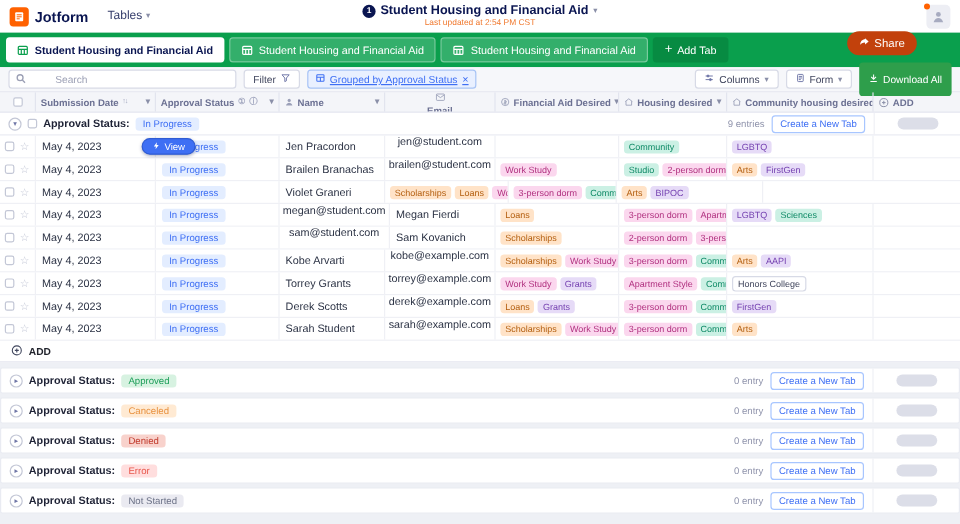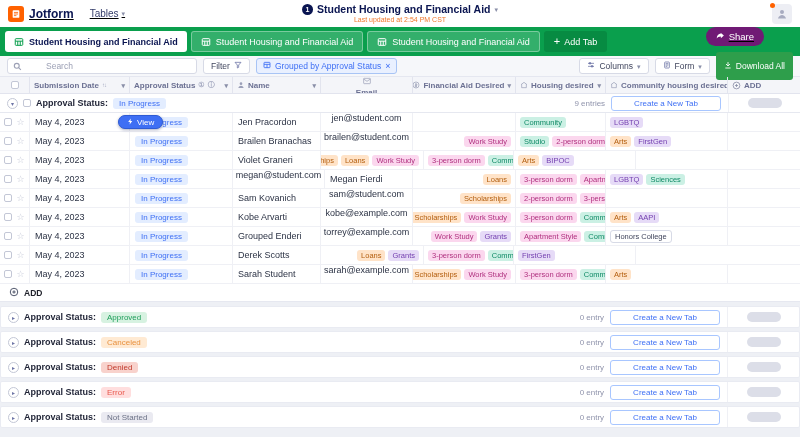--- a/index.html
+++ b/index.html
@@ -1,58 +1,58 @@
 <!DOCTYPE html>
 <html><head>
 <meta charset="utf-8">
 <style>
   * { box-sizing: border-box; margin: 0; padding: 0; }
   html,body { width:800px; height:437px; overflow:hidden; }
   body { font-family:"Liberation Sans", sans-serif; background:#EEF0F5; }
   .stage { position:relative; width:800px; height:437px; background:#EEF0F5; }
 
   
-  .topbar { height:27px; background:#fff; display:flex; align-items:center; padding:0 8px; position:relative;text-decoration:underline; }
+  .topbar { height:27px; background:#fff; display:flex; align-items:center; padding:0 8px; position:relative; }
   .logo { display:flex; align-items:center; gap:5px; }
   .logo-mark { width:16px; height:16px; border-radius:3px; background:#FF6100; display:flex; align-items:center; justify-content:center; }
   .logo-text { font-size:12px; font-weight:bold; color:#0A1551; }
   .tables-dd { margin-left:16px; font-size:10px; color:#343C6A; display:flex; align-items:center; gap:3px; cursor:pointer; }
   .caret { font-size:7px; color:#8A8FA8; line-height:1; }
   .title-wrap { position:absolute; left:50%; top:3px; transform:translateX(-50%); text-align:center; }
   .title-line { display:flex; align-items:center; justify-content:center; gap:4px; }
   .doc-badge { width:11px; height:11px; border-radius:50%; background:#0A1551; color:#fff; font-size:7px; font-weight:bold; display:flex; align-items:center; justify-content:center; }
   .doc-title { font-size:10.5px; font-weight:bold; color:#0A1551; }
   .updated { font-size:7px; color:#F0772C; margin-top:1px; }
   .topbar-right { margin-left:auto; display:flex; align-items:center; gap:8px; }
-  .share-btn { display:flex; align-items:center; gap:4px; background:#701a75; color:#fff; font-size:9.5px; border:none; border-radius:11px; padding:4px 10px; cursor:pointer;margin-top:45px; }
+  .share-btn { display:flex; align-items:center; gap:4px; background:#c2410c; color:#fff; font-size:9.5px; border:none; border-radius:11px; padding:4px 10px; cursor:pointer;margin-top:45px; }
   .avatar { width:20px; height:20px; border-radius:4px; background:#EDEEF4; display:flex; align-items:center; justify-content:center; position:relative; cursor:pointer; }
   .avatar::before { content:""; position:absolute; left:-2px; top:-1px; width:5px; height:5px; border-radius:50%; background:#FF6100; }
 
   
   .tabbar { height:29px; background:#0A9F4D; display:flex; align-items:center; padding:0 5px; gap:4px; }
   .tab { height:21px; display:flex; align-items:center; gap:5px; padding:0 9px; border-radius:3px; font-size:9px; white-space:nowrap; cursor:pointer; }
   .tab.active { background:#fff; color:#0A1551; font-weight:bold; }
   .tab.inactive { background:rgba(255,255,255,0.17); border:1px solid rgba(255,255,255,0.35); color:#fff; }
   .add-tab { height:21px; display:flex; align-items:center; gap:4px; background:#078B42; border:none; border-radius:3px; color:#fff; font-size:9px; padding:0 10px; cursor:pointer; }
   .add-tab .plus { font-size:11px; line-height:1; }
 
   
   .toolbar { height:21px; background:#F6F7FA; border-bottom:1px solid #E5E7F0; display:flex; align-items:center; padding:0 7px; gap:6px; }
   .search { width:190px; height:16px; background:#fff; border:1px solid #D7DAE6; border-radius:3px; display:flex; align-items:center; gap:4px; padding:0 5px; }
   .search input { flex:1; border:none; outline:none; background:transparent; font-size:8.5px; color:#333; font-family:"Liberation Sans", sans-serif;margin-left:20px; }
   .search input::placeholder { color:#9CA0B5; }
   .btn-white { height:16px; background:#fff; border:1px solid #D7DAE6; border-radius:3px; font-size:8.5px; color:#41465E; display:flex; align-items:center; gap:4px; padding:0 7px; cursor:pointer; }
-  .chip { height:16px; background:#E9F0FF; border:1px solid #A8C4F5; border-radius:3px; color:#3E6FF4; font-size:8.5px; display:flex; align-items:center; gap:4px; padding:0 6px; cursor:pointer; }
+  .chip { height:16px; background:#E9F0FF; border:1px solid #A8C4F5; border-radius:3px; color:#3E6FF4; font-size:8.5px; display:flex; align-items:center; gap:4px; padding:0 6px; cursor:pointer;text-decoration:underline; }
   .chip .x { font-size:9px; cursor:pointer; }
   .spacer { flex:1; }
   .btn-green { height:28px; background:#2E9E4B; border:none; border-radius:3px; color:#fff; font-size:8.5px; display:flex; align-items:center; gap:4px; padding:0 8px; cursor:pointer; }
 
   
   .col-gutter{width:30px;} .col-date{width:100px;} .col-status{width:103px;} .col-name{width:88px;}
-  .col-email{width:92px;flex-direction:column;} .col-fin{width:103px;justify-content:flex-end;} .col-housing{width:90px;} .col-comm{width:122px;}
+  .col-email{width:92px;flex-direction:column;} .col-fin{width:103px;} .col-housing{width:90px;} .col-comm{width:122px;}
   .col-add{width:72px; border-right:none !important;}
 
   .header-row { display:flex; height:17px; background:#F4F5F9; border-bottom:1px solid #E2E4EE; }
   .hcell { display:flex; align-items:center; gap:3px; padding:0 4px; border-right:1px solid #E2E4EE; overflow:hidden; white-space:nowrap; font-size:8px; font-weight:bold; color:#6C7193; cursor:pointer; }
   .hcell .hcaret { margin-left:auto; }
   .hicon { flex:none; display:flex; }
   .sort { font-size:6px; color:#A2A7BF; letter-spacing:-1px; }
   .mini { font-size:7px; color:#A2A7BF; }
 
   .row { display:flex; height:19px; background:#fff; border-bottom:1px solid #EFF0F5; font-size:9px; color:#2C3345; position:relative; }
@@ -80,21 +80,21 @@
   .view-btn { position:absolute; left:118px; top:2px; height:14px; display:flex; align-items:center; gap:3px; background:#3E6FF4; border:1px solid #2E5BD4; color:#fff; border-radius:8px; padding:0 8px; font-size:8px; z-index:4; box-shadow:0 1px 3px rgba(10,21,81,.35); cursor:pointer; font-family:"Liberation Sans", sans-serif; }
 
   .group-row, .group-card { display:flex; align-items:center; background:#fff; }
   .group-row { height:19px; border-bottom:1px solid #E6E8F0; }
   .group-card { height:22px; border:1px solid #E9EBF2; border-radius:2px; margin-bottom:3px; }
   .group-left { display:flex; align-items:center; gap:5px; padding-left:7px; }
   .expander { width:11px; height:11px; border:1px solid #C3C7D6; border-radius:50%; color:#6F76A7; font-size:6px; display:flex; align-items:center; justify-content:center; flex:none; cursor:pointer; }
   .group-label { font-size:9px; font-weight:bold; color:#1E2235; }
   .group-right { margin-left:auto; display:flex; align-items:center; gap:6px; padding-right:7px; }
   .entries { font-size:8px; color:#9094AC; }
-  .create-btn { border:1px solid #A8C6FF; color:#3E6FF4; background:#fff; border-radius:3px; font-size:8px; padding:2px 22px; cursor:pointer; font-family:"Liberation Sans", sans-serif; }
+  .create-btn { border:1px solid #A8C6FF; color:#3E6FF4; background:#fff; border-radius:3px; font-size:8px; padding:2px 6px; cursor:pointer; font-family:"Liberation Sans", sans-serif; }
   .group-addcol { width:72px; align-self:stretch; border-left:1px solid #EFF0F5; display:flex; align-items:center; justify-content:center; flex:none; }
   .toggle-pill { width:34px; height:10px; border-radius:5px; background:#DCDEE8; display:inline-block; cursor:pointer; }
 
   .add-row { display:flex; align-items:center; gap:5px; height:18px; background:#fff; border-bottom:1px solid #E6E8F0; padding-left:9px; font-size:8.5px; font-weight:bold; color:#21232C; cursor:pointer; }
   .collapsed-wrap { padding-top:4px; }
 </style>
 </head>
 <body>
 
 <div class="stage">
@@ -465,25 +465,25 @@
         <div class="cell col-gutter">
           <span class="checkbox"></span>
           <span class="star">☆</span>
         </div>
         <div class="cell col-date">
           <span>May 4, 2023</span>
         </div>
         <div class="cell col-status">
           <span class="badge badge-blue">In Progress</span>
         </div>
+        <div class="cell col-email">
+          <span>sam@student.com</span>
+        </div>
         <div class="cell col-name">
           <span>Sam Kovanich</span>
-        </div>
-        <div class="cell col-email">
-          <span>sam@student.com</span>
         </div>
         <div class="cell tags col-fin">
           <span class="tag tag-orange">Scholarships</span>
         </div>
         <div class="cell tags col-housing">
           <span class="tag tag-pink">2-person dorm</span>
           <span class="tag tag-pink">3-person dorm</span>
         </div>
         <div class="cell tags col-comm"></div>
         <div class="cell col-add"></div>
@@ -524,21 +524,21 @@
           <span class="checkbox"></span>
           <span class="star">☆</span>
         </div>
         <div class="cell col-date">
           <span>May 4, 2023</span>
         </div>
         <div class="cell col-status">
           <span class="badge badge-blue">In Progress</span>
         </div>
         <div class="cell col-name">
-          <span>Grouped Enderi</span>
+          <span>Torrey Grants</span>
         </div>
         <div class="cell col-email">
           <span>torrey@example.com</span>
         </div>
         <div class="cell tags col-fin">
           <span class="tag tag-pink">Work Study</span>
           <span class="tag tag-purple">Grants</span>
         </div>
         <div class="cell tags col-housing">
           <span class="tag tag-pink">Apartment Style</span>
@@ -555,20 +555,23 @@
           <span class="star">☆</span>
         </div>
         <div class="cell col-date">
           <span>May 4, 2023</span>
         </div>
         <div class="cell col-status">
           <span class="badge badge-blue">In Progress</span>
         </div>
         <div class="cell col-name">
           <span>Derek Scotts</span>
+        </div>
+        <div class="cell col-email">
+          <span>derek@example.com</span>
         </div>
         <div class="cell tags col-fin">
           <span class="tag tag-orange">Loans</span>
           <span class="tag tag-purple">Grants</span>
         </div>
         <div class="cell tags col-housing">
           <span class="tag tag-pink">3-person dorm</span>
           <span class="tag tag-teal">Community</span>
         </div>
         <div class="cell tags col-comm">

